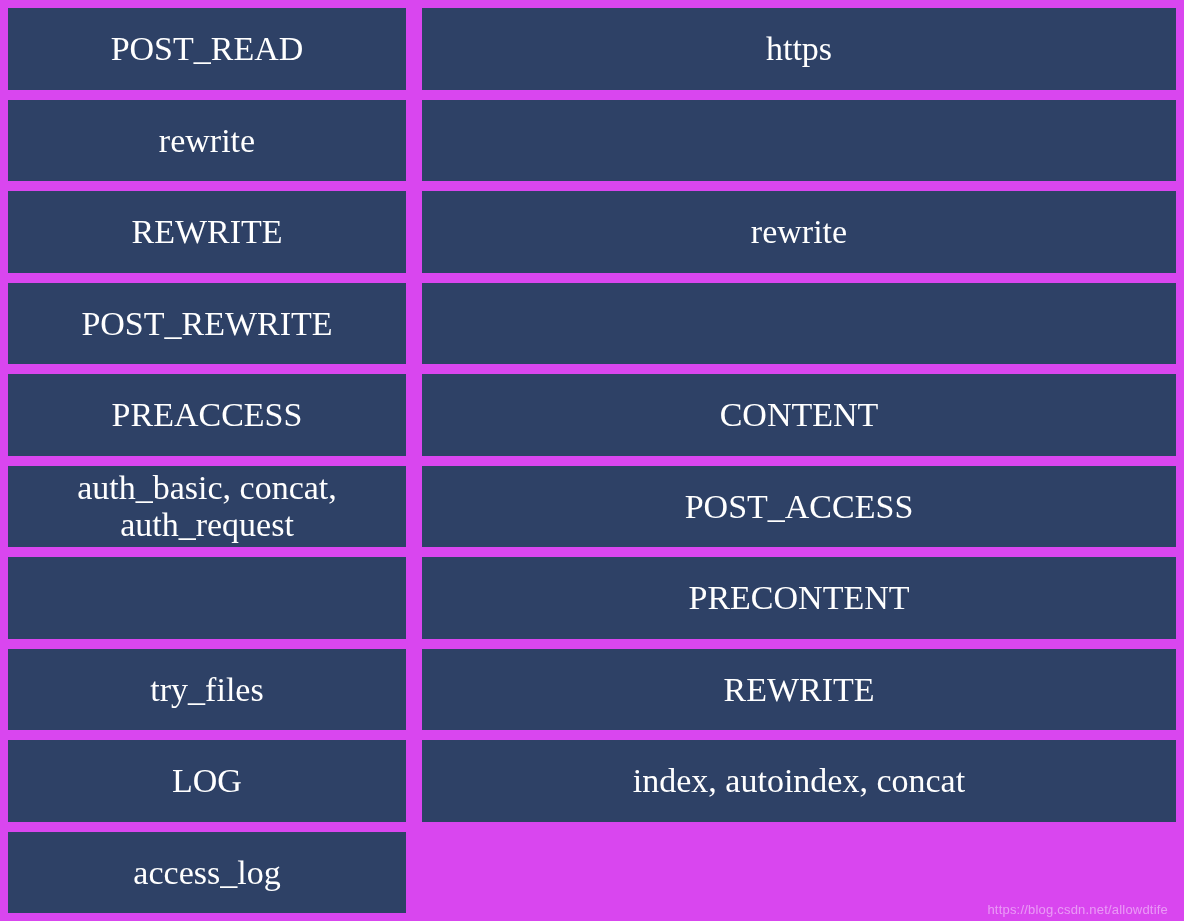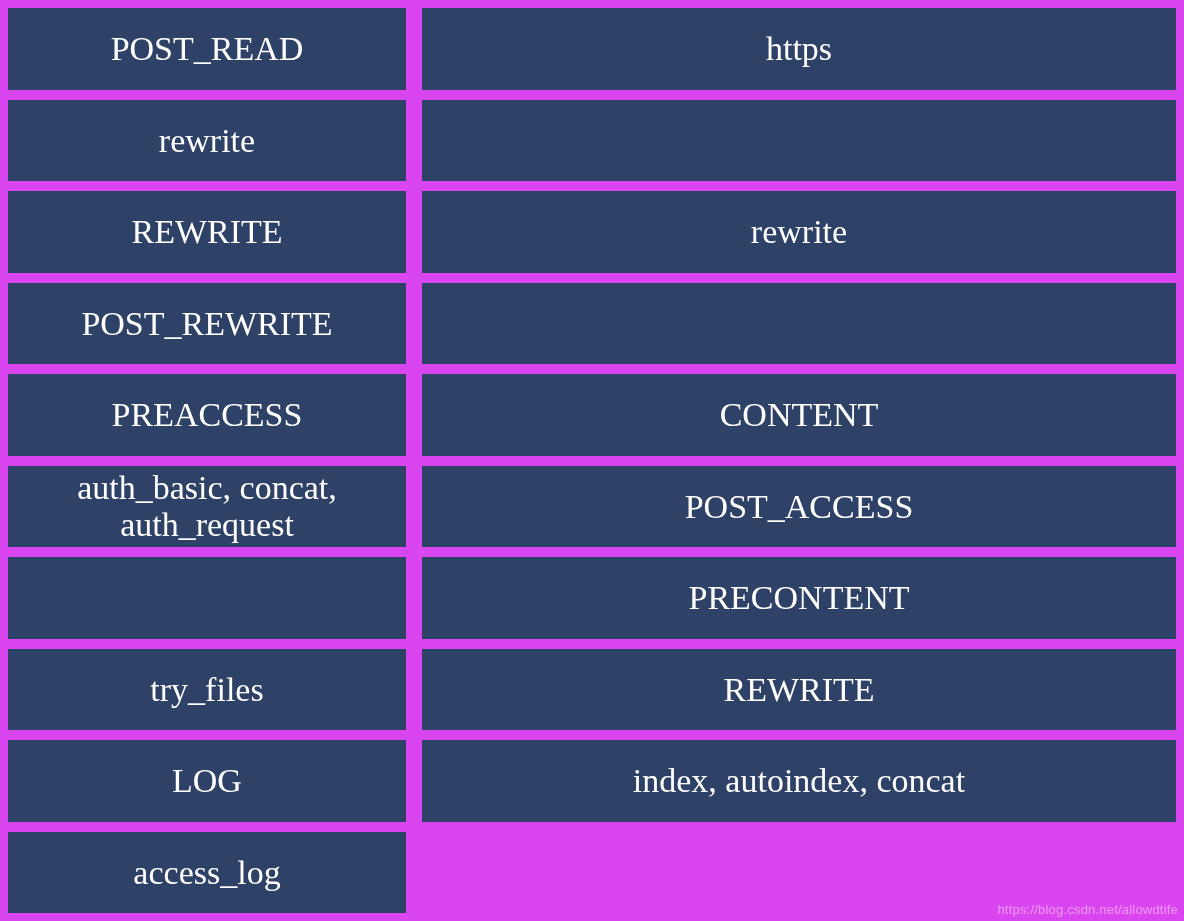--- a/index.html
+++ b/index.html
@@ -30,21 +30,21 @@
     justify-content: center;
     color: #fff;
     font-size: 34px;
     text-align: center;
     line-height: 1.1;
     padding: 0 8px;
     box-sizing: border-box;
   }
   .watermark {
     position: absolute;
-    right: 6px;
+    right: 16px;
     bottom: 4px;
     font-family: Arial, Helvetica, sans-serif;
     font-size: 13px;
     color: rgba(255,255,255,0.45);
     letter-spacing: 0.2px;
     pointer-events: none;
     user-select: none;
   }
 </style>
 </head>

